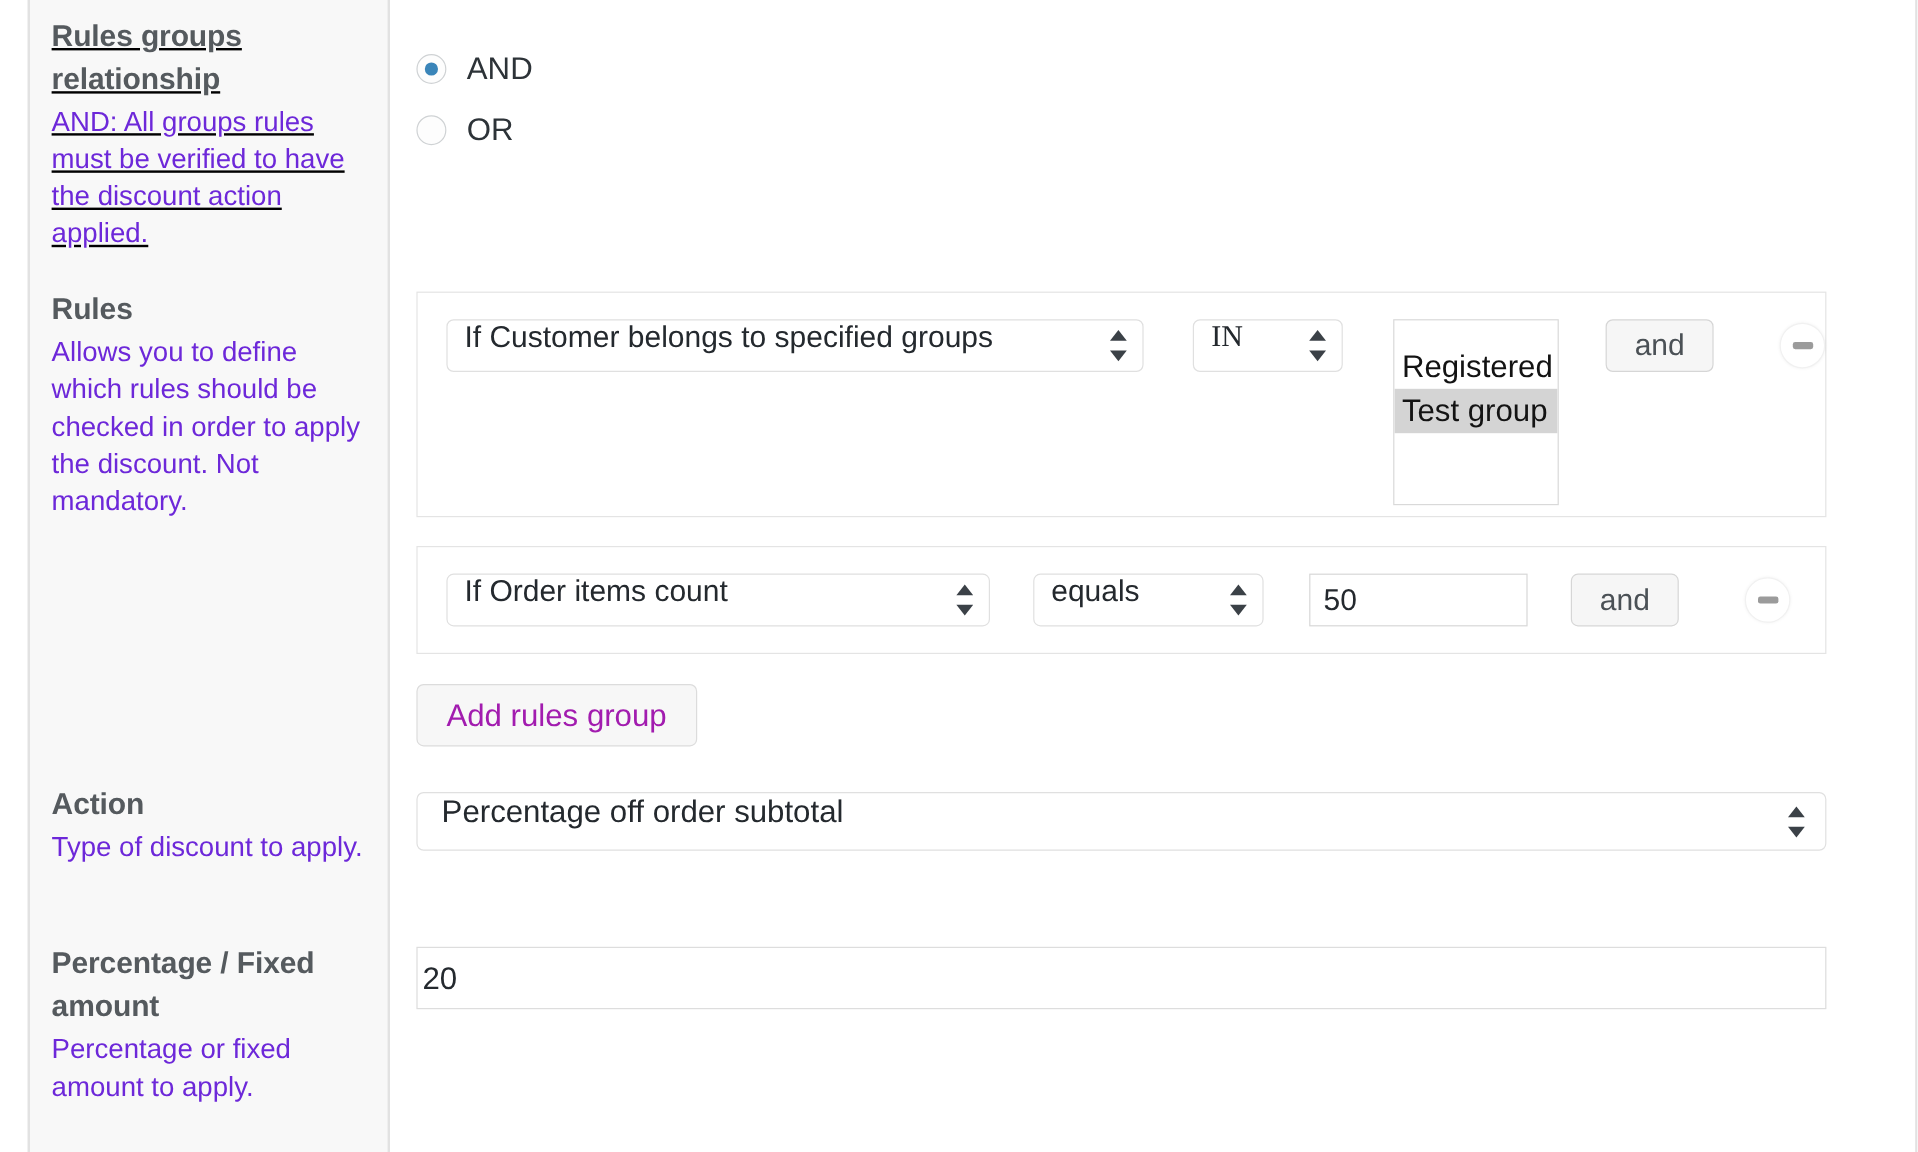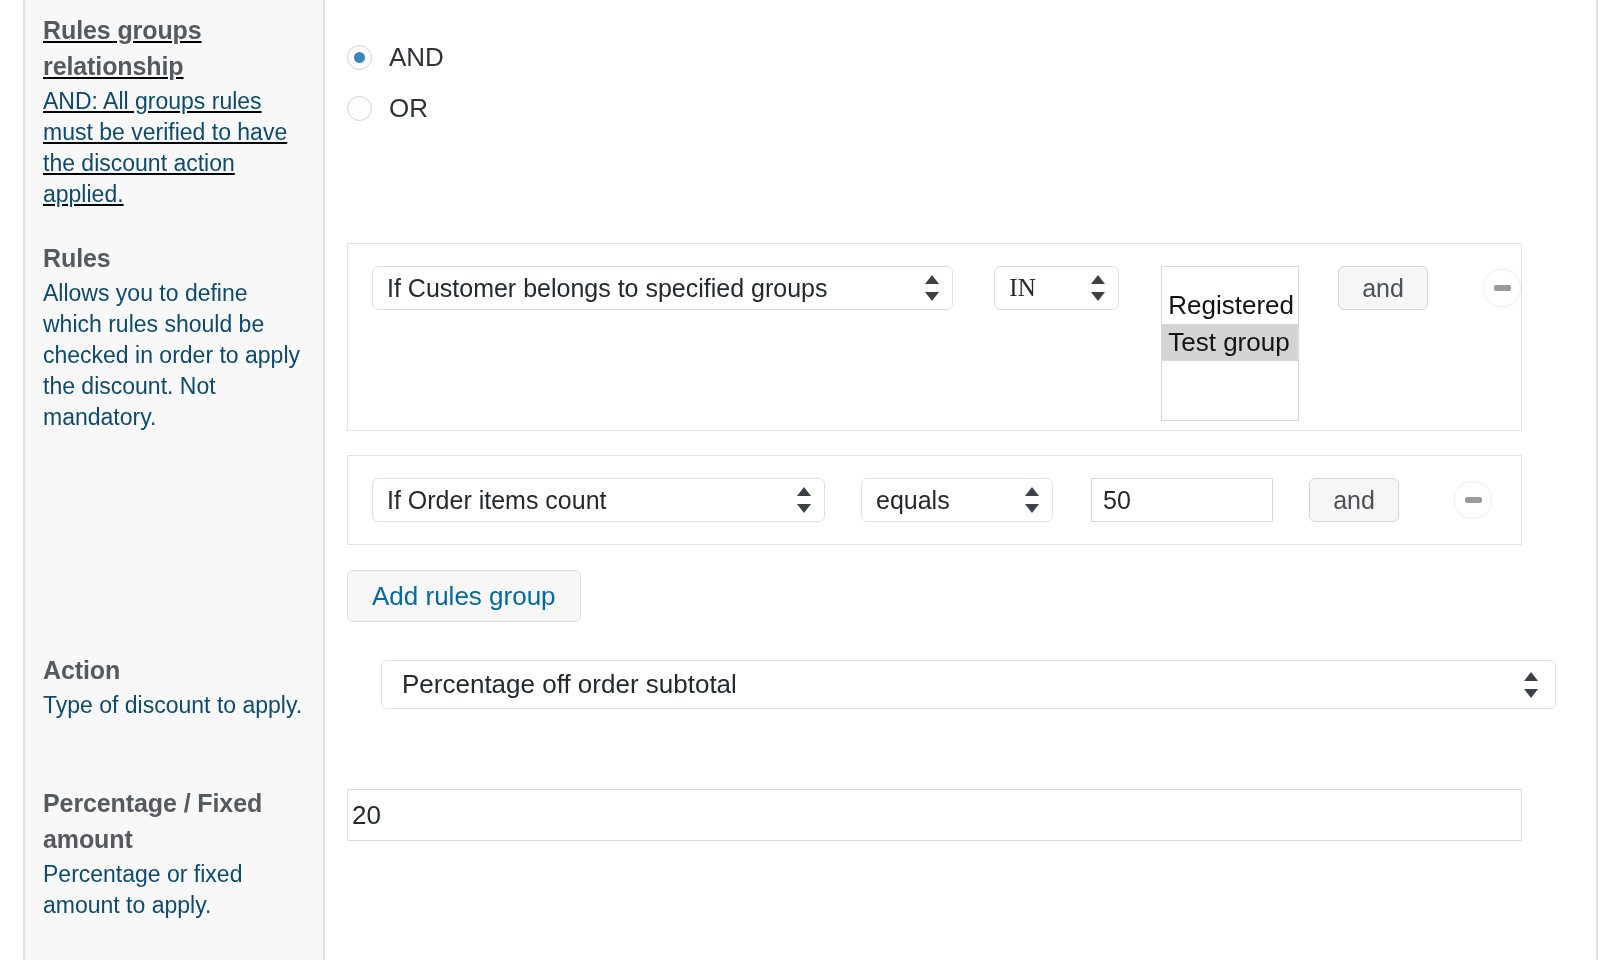--- a/index.html
+++ b/index.html
@@ -45,21 +45,21 @@
   }
   .side-title {
     font-size: 25px;
     font-weight: bold;
     color: #555a5e;
     line-height: 36px;
     letter-spacing: -0.1px;
   }
   .side-desc {
     font-size: 23px;
-    color: #0c4a6e;
+    color: #6d28d9;
     line-height: 31px;
     margin-top: 2px;
   }
 
   
   .main {
     position: relative;
     flex: 1 1 auto;
     height: 960px;
     background: #ffffff;
@@ -115,21 +115,20 @@
 
   
   .select {
     position: relative;
     height: 44px;
     border: 1px solid #e0e0e0;
     border-radius: 6px;
     background: #ffffff;
     box-sizing: border-box;
     display: flex;
-    align-items: center;
     font-size: 25px;
     color: #24292e;
     padding: 0 44px 0 14px;
     white-space: nowrap;
     overflow: hidden;
   }
   .select .arrows {
     position: absolute;
     right: 13px;
     top: 50%;
@@ -229,21 +228,21 @@
   
   .btn-add {
     position: absolute;
     left: 22px;
     height: 52px;
     border: 1px solid #dcdcdc;
     border-radius: 6px;
     background: #f7f7f7;
     box-sizing: border-box;
     font-size: 26px;
-    color: #0369a1;
+    color: #a21caf;
     display: flex;
     align-items: center;
     padding: 0 24px;
   }
 
   
   .wide-select {
     position: absolute;
     left: 22px;
     width: 1175px;
@@ -351,21 +350,21 @@
         <div class="text-input input-count" style="margin-left:38px;">50</div>
         <div class="btn-and" style="margin-left:36px;">and</div>
         <div class="btn-minus" style="margin-left:55px; margin-top:3px;">
           <span class="bar"></span>
         </div>
       </div>
     </div>
 
     <div class="btn-add" style="top:570px;">Add rules group</div>
 
-    <div class="select wide-select" style="top:660px;margin-left:34px;">
+    <div class="select wide-select" style="top:660px;">
       <span>Percentage off order subtotal</span>
       <span class="arrows" style="right:17px;">
           <i class="up"></i>
           <i class="dn"></i>
         </span>
     </div>
 
     <div class="text-input wide-input" style="top:789px;">20</div>
 
   </div>

